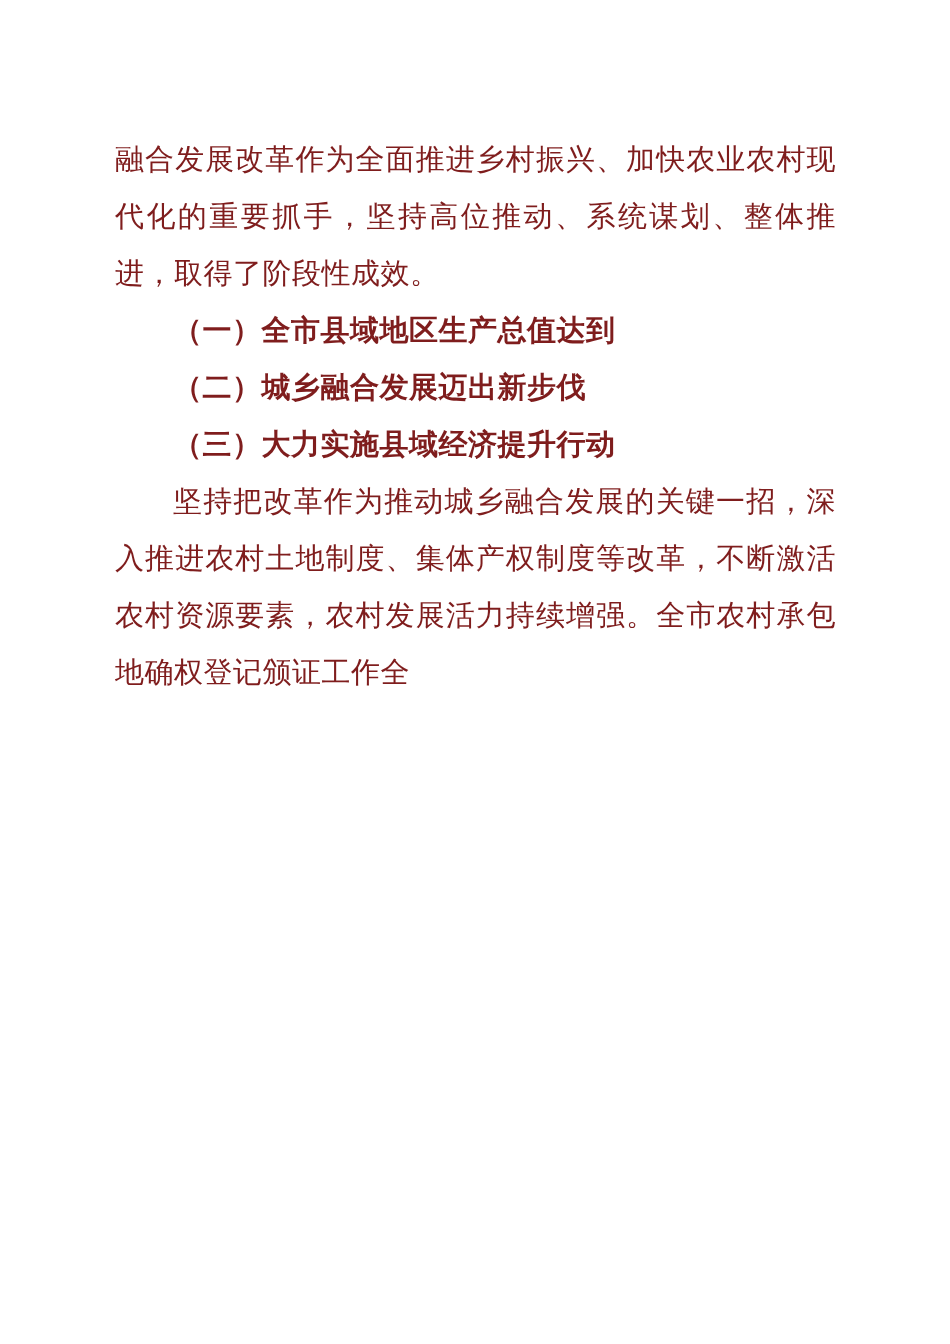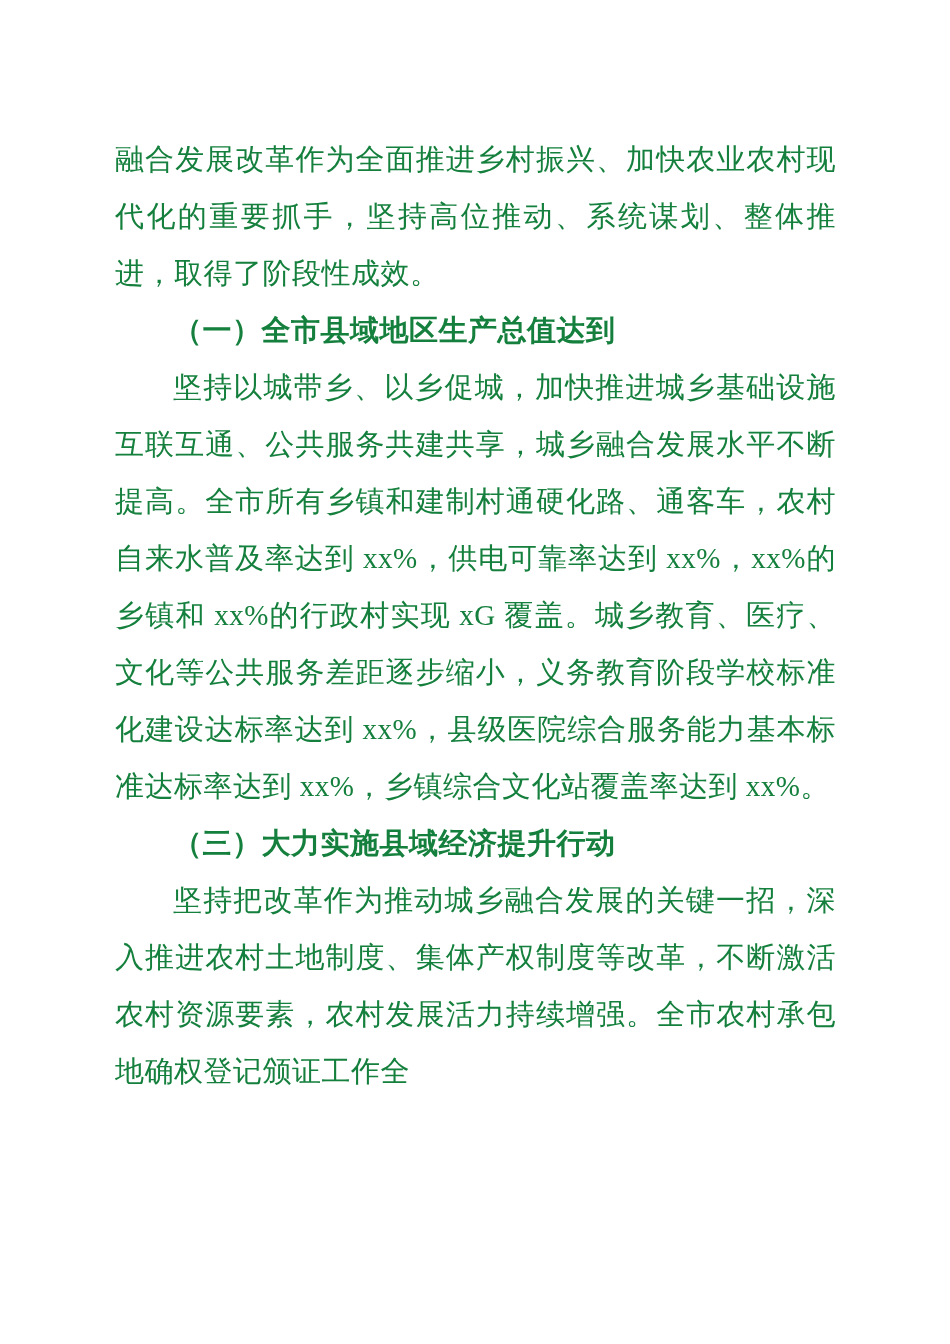--- a/index.html
+++ b/index.html
@@ -8,21 +8,21 @@
     background: #ffffff;
   }
   .page {
     position: relative;
     width: 950px;
     height: 1344px;
     background: #ffffff;
     box-sizing: border-box;
     padding: 131px 114px 0 115px;
     font-family: "Liberation Serif", "DejaVu Serif", serif;
-    color: #15803d;
+    color: #7f1d1d;
     overflow: hidden;
   }
   .doc-block {
     margin: 0;
     font-size: 29px;
     line-height: 57px;
     text-align: justify;
     letter-spacing: 0.5px;
     word-break: break-all;
   }
@@ -36,19 +36,19 @@
 </style>
 </head>
 <body>
 
 <div class="page">
   <p class="doc-block">融合发展改革作为全面推进乡村振兴、加快农业农村现代化的重要抓手，坚持高位推动、系统谋划、整体推进，取得了阶段性成效。</p>
 
   <p class="doc-block heading">（一）全市县域地区生产总值达到</p>
 
 
+  <p class="doc-block heading">（二）城乡融合发展迈出新步伐</p>
 
-  <p class="doc-block indent">坚持以城带乡、以乡促城，加快推进城乡基础设施互联互通、公共服务共建共享，城乡融合发展水平不断提高。全市所有乡镇和建制村通硬化路、通客车，农村自来水普及率达到 xx%，供电可靠率达到 xx%，xx%的乡镇和 xx%的行政村实现 xG 覆盖。城乡教育、医疗、文化等公共服务差距逐步缩小，义务教育阶段学校标准化建设达标率达到 xx%，县级医院综合服务能力基本标准达标率达到 xx%，乡镇综合文化站覆盖率达到 xx%。</p>
 
   <p class="doc-block heading">（三）大力实施县域经济提升行动</p>
 
   <p class="doc-block indent">坚持把改革作为推动城乡融合发展的关键一招，深入推进农村土地制度、集体产权制度等改革，不断激活农村资源要素，农村发展活力持续增强。全市农村承包地确权登记颁证工作全</p>
 </div>
 
 </body></html>

